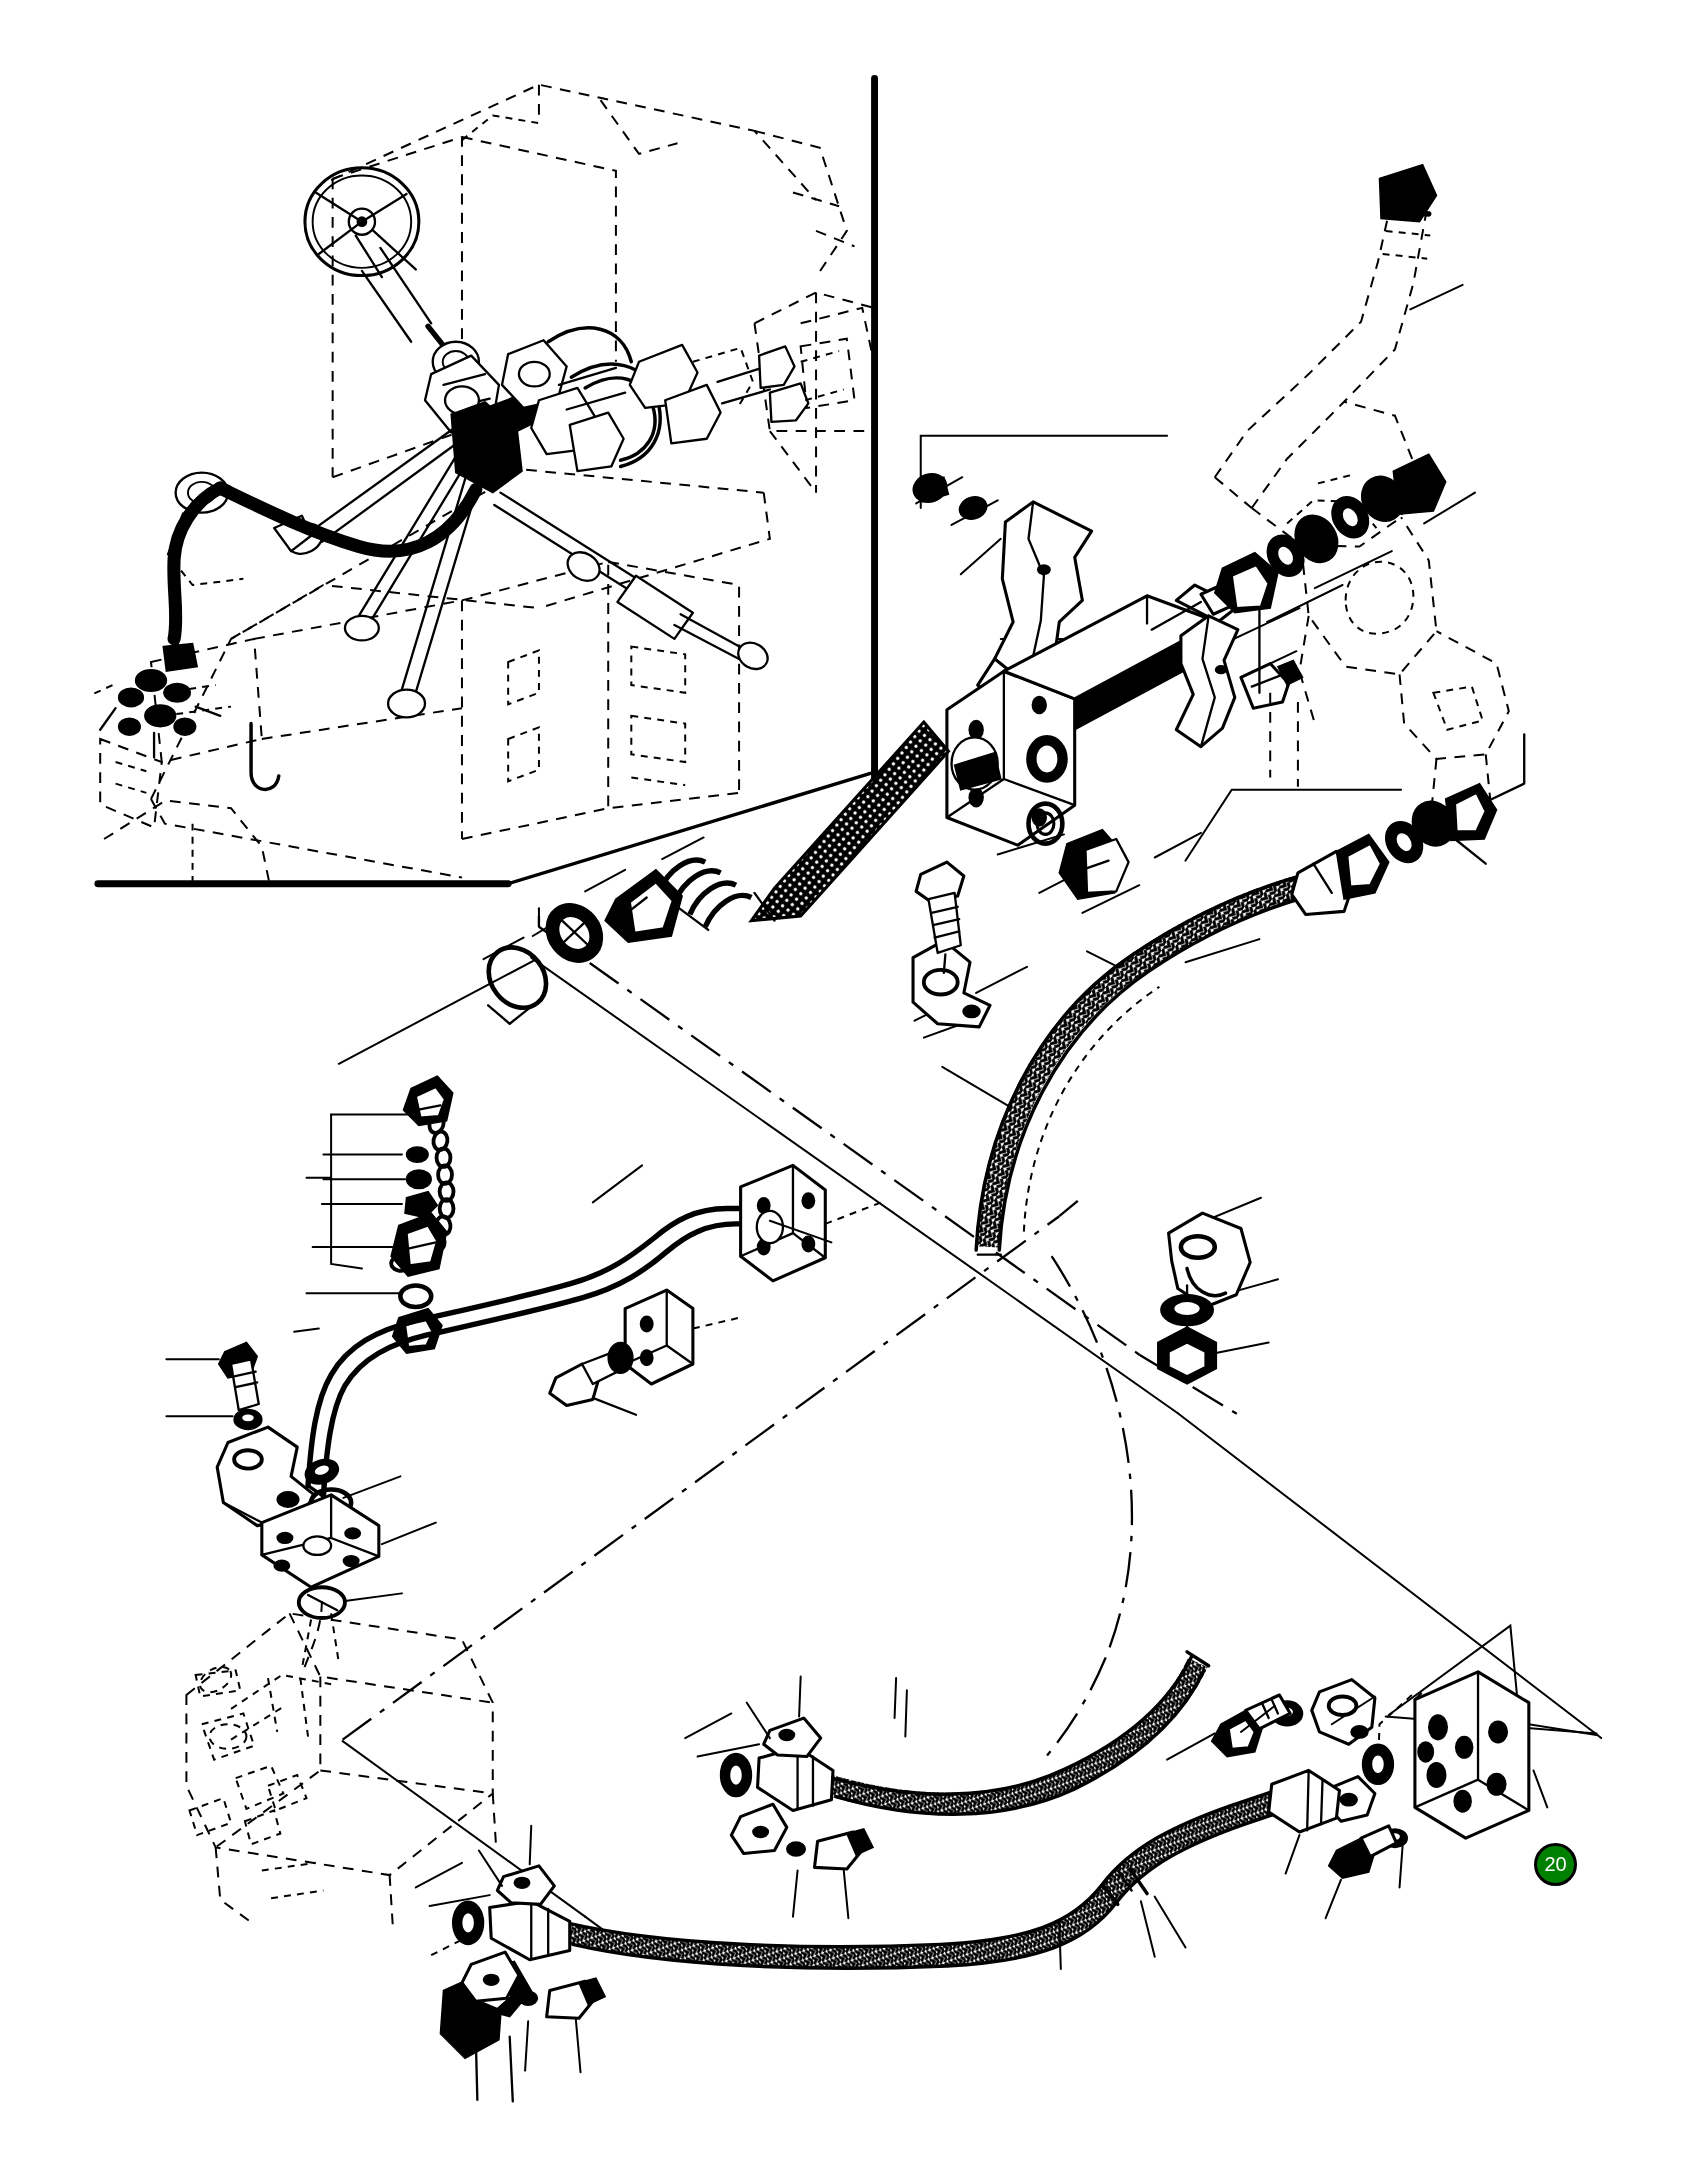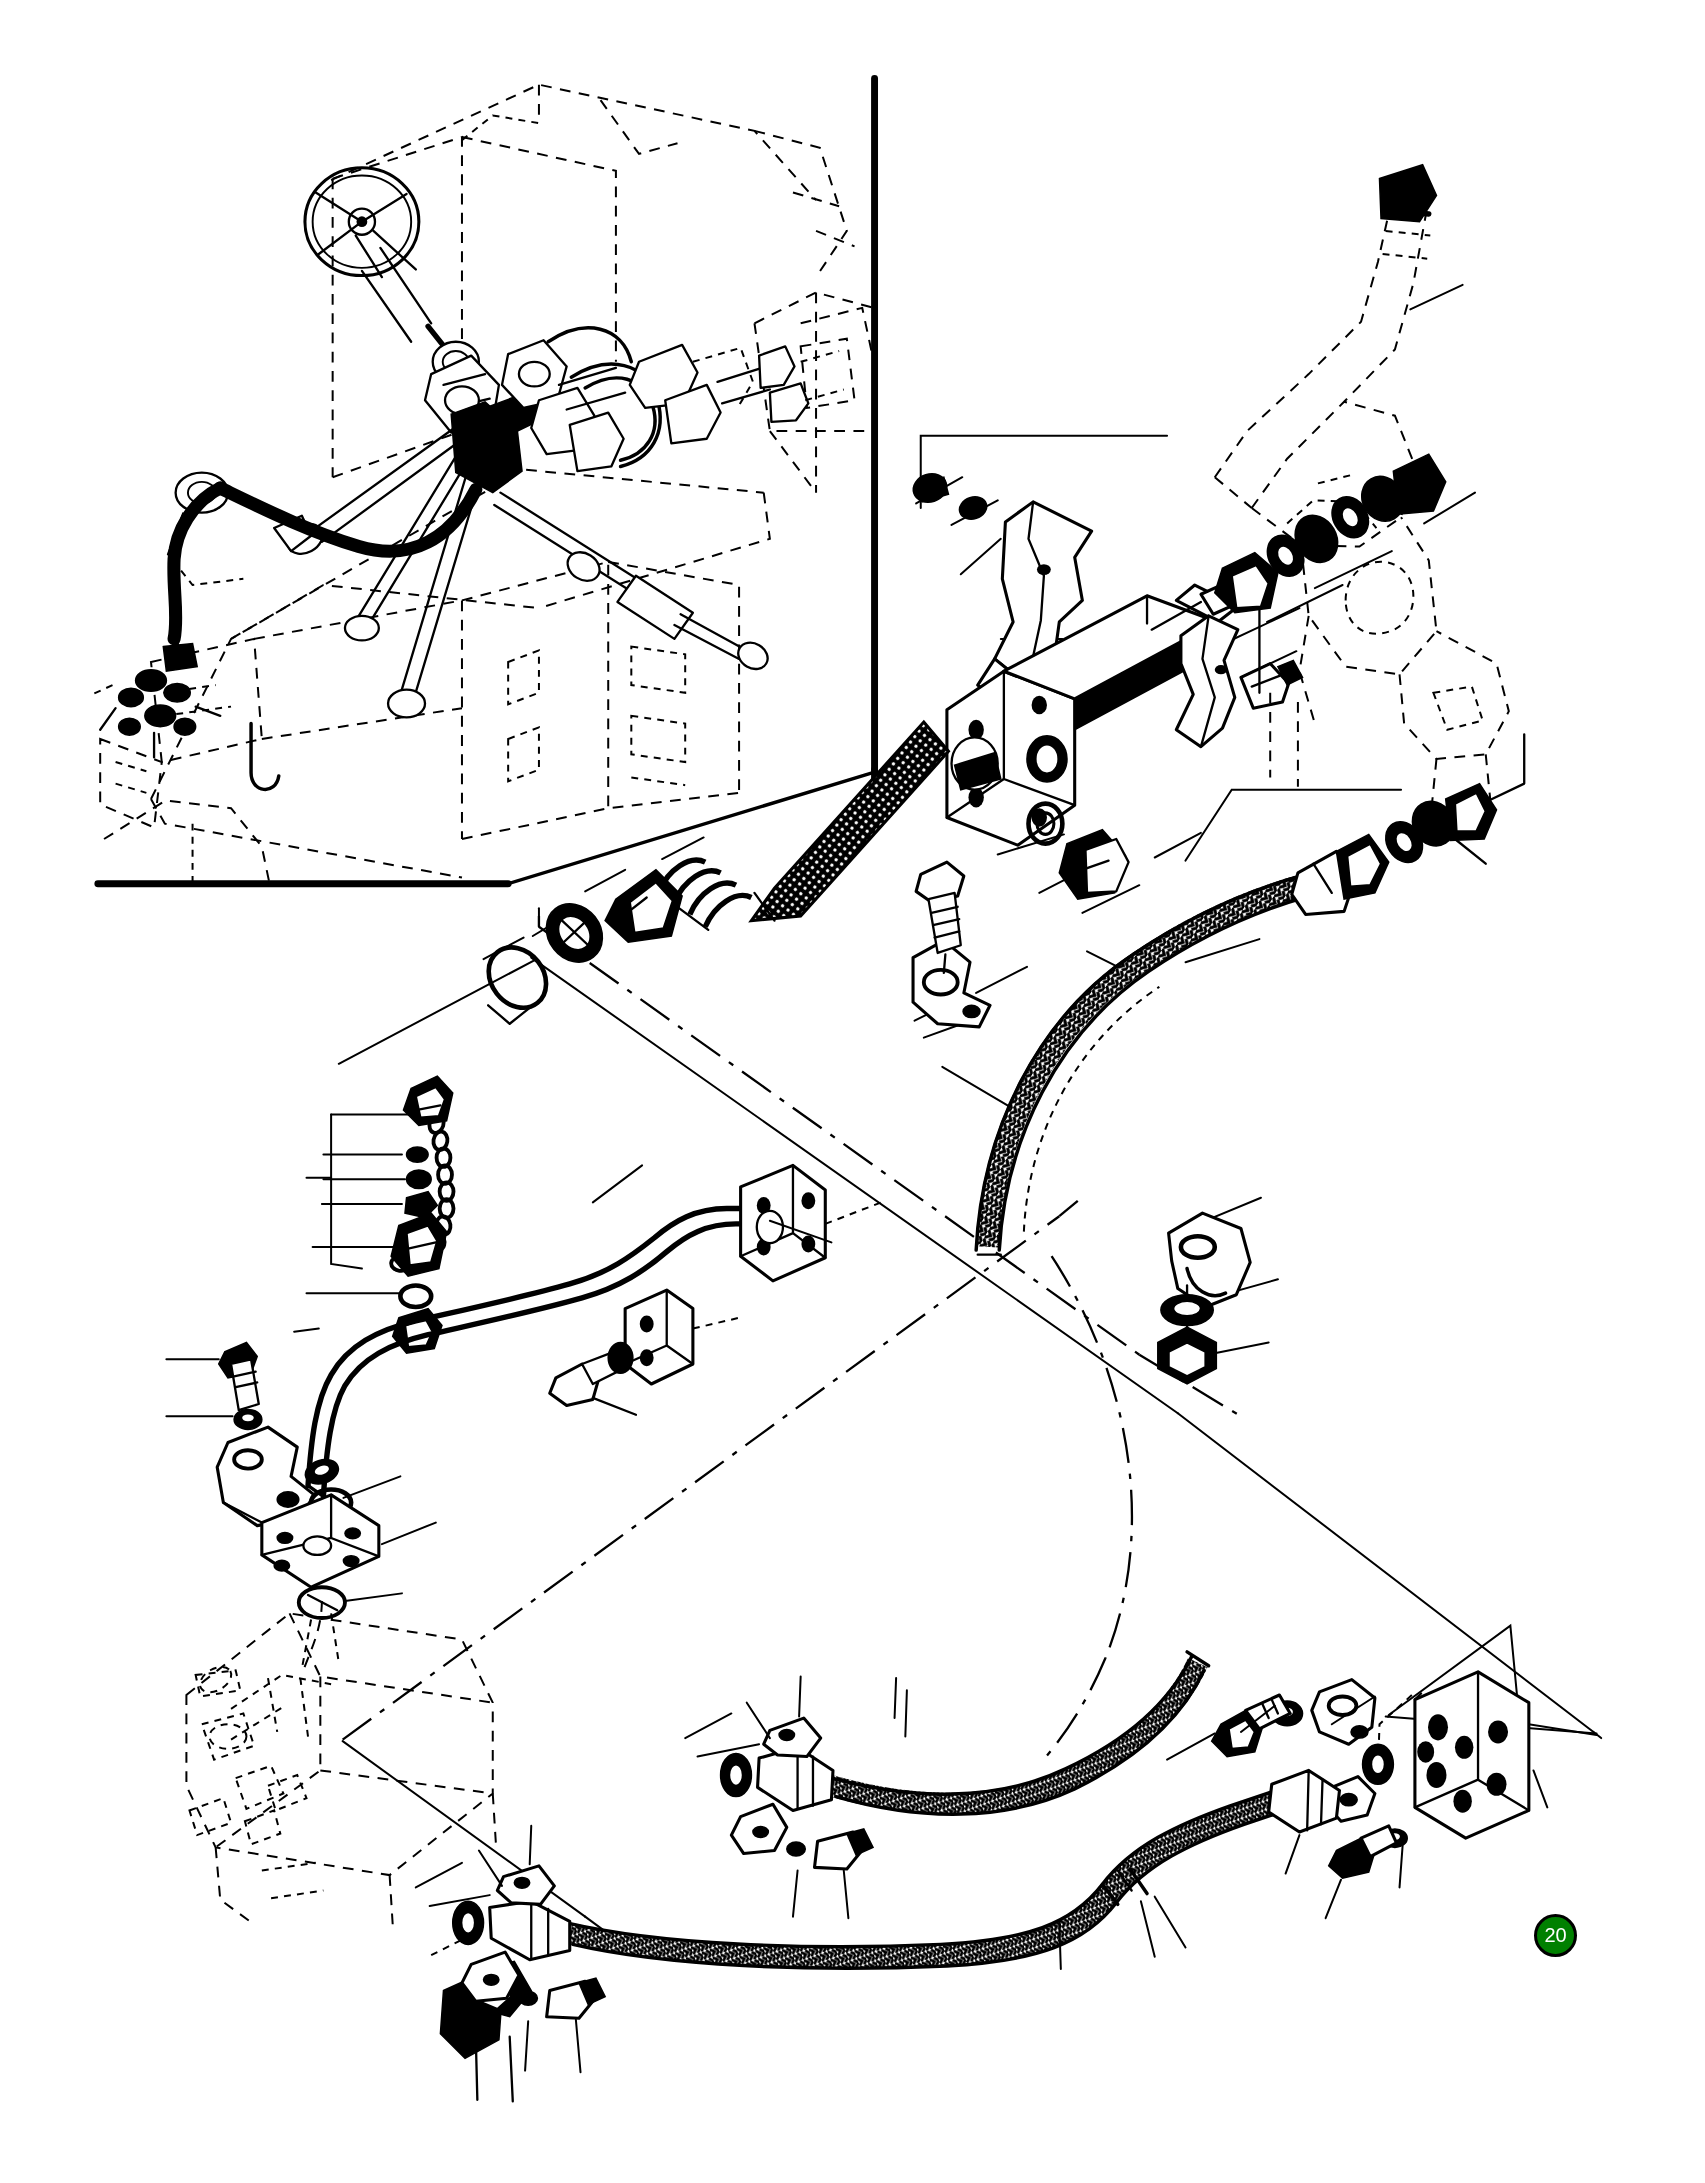--- a/index.html
+++ b/index.html
@@ -706,16 +706,16 @@
       <path class="thin" d="M1656 2216 L1612 2250"></path>
       <path class="thin" d="M1786 2204 L1730 2240"></path>
       <path class="thin" d="M1992 2300 L2010 2348"></path>
       <path class="thin" d="M1822 2398 L1818 2452"></path>
       <path class="thin" d="M1742 2442 L1722 2492"></path>
       <path class="thin" d="M1688 2384 L1670 2434"></path>
     </g>
 
   </svg>
 
-  <div class="badge" style="left:1534px; top:1914px; width:43px; height:43px; background:#008000; border:3.8px solid #000000; color:#ffffff; font-size:20px;">20</div>
+  <div class="badge" style="left:1534px; top:1843px; width:43px; height:43px; background:#008000; border:3.8px solid #000000; color:#ffffff; font-size:20px;">20</div>
 
 </div>
 
 
 </body></html>

